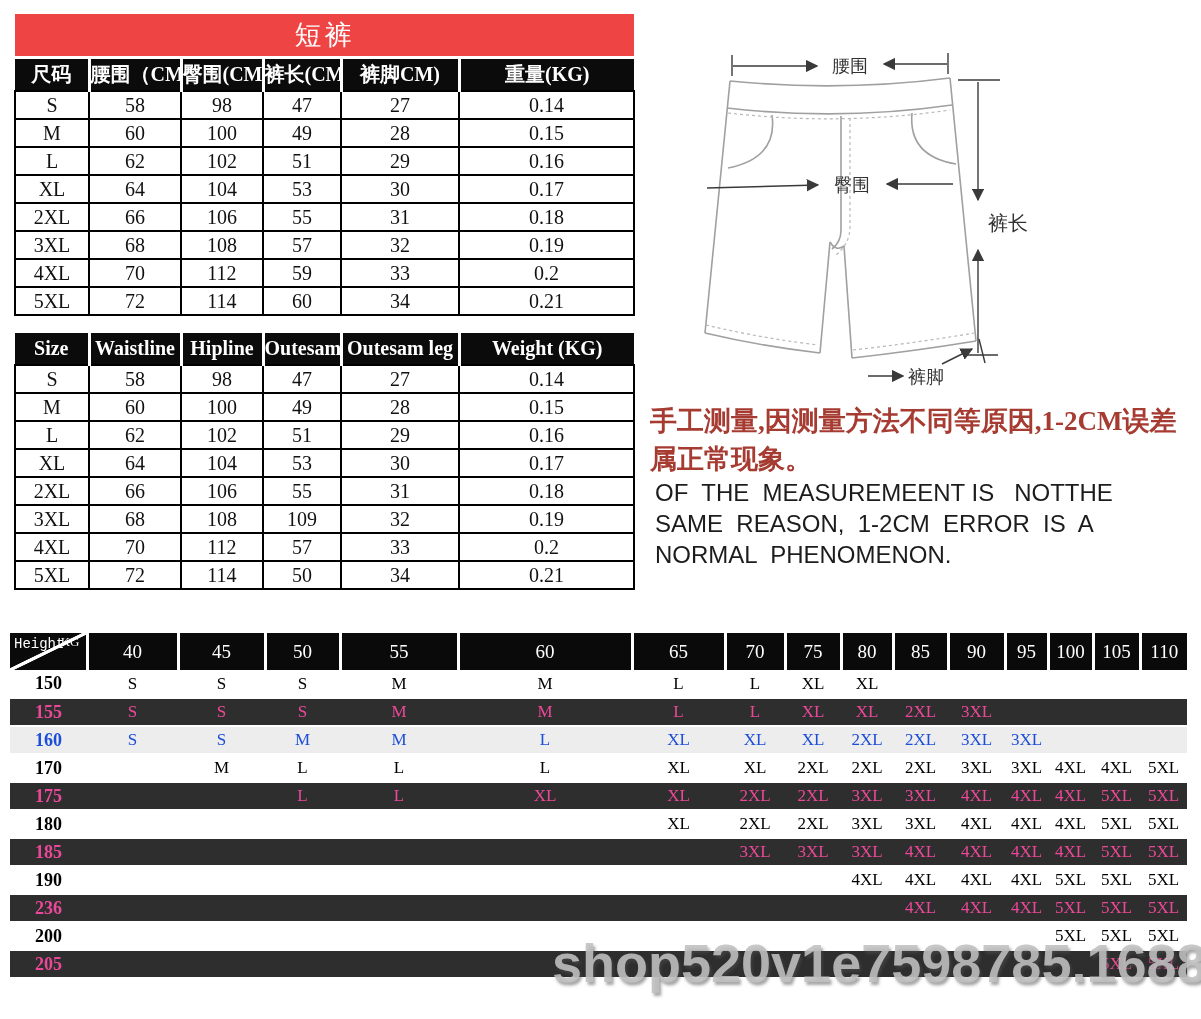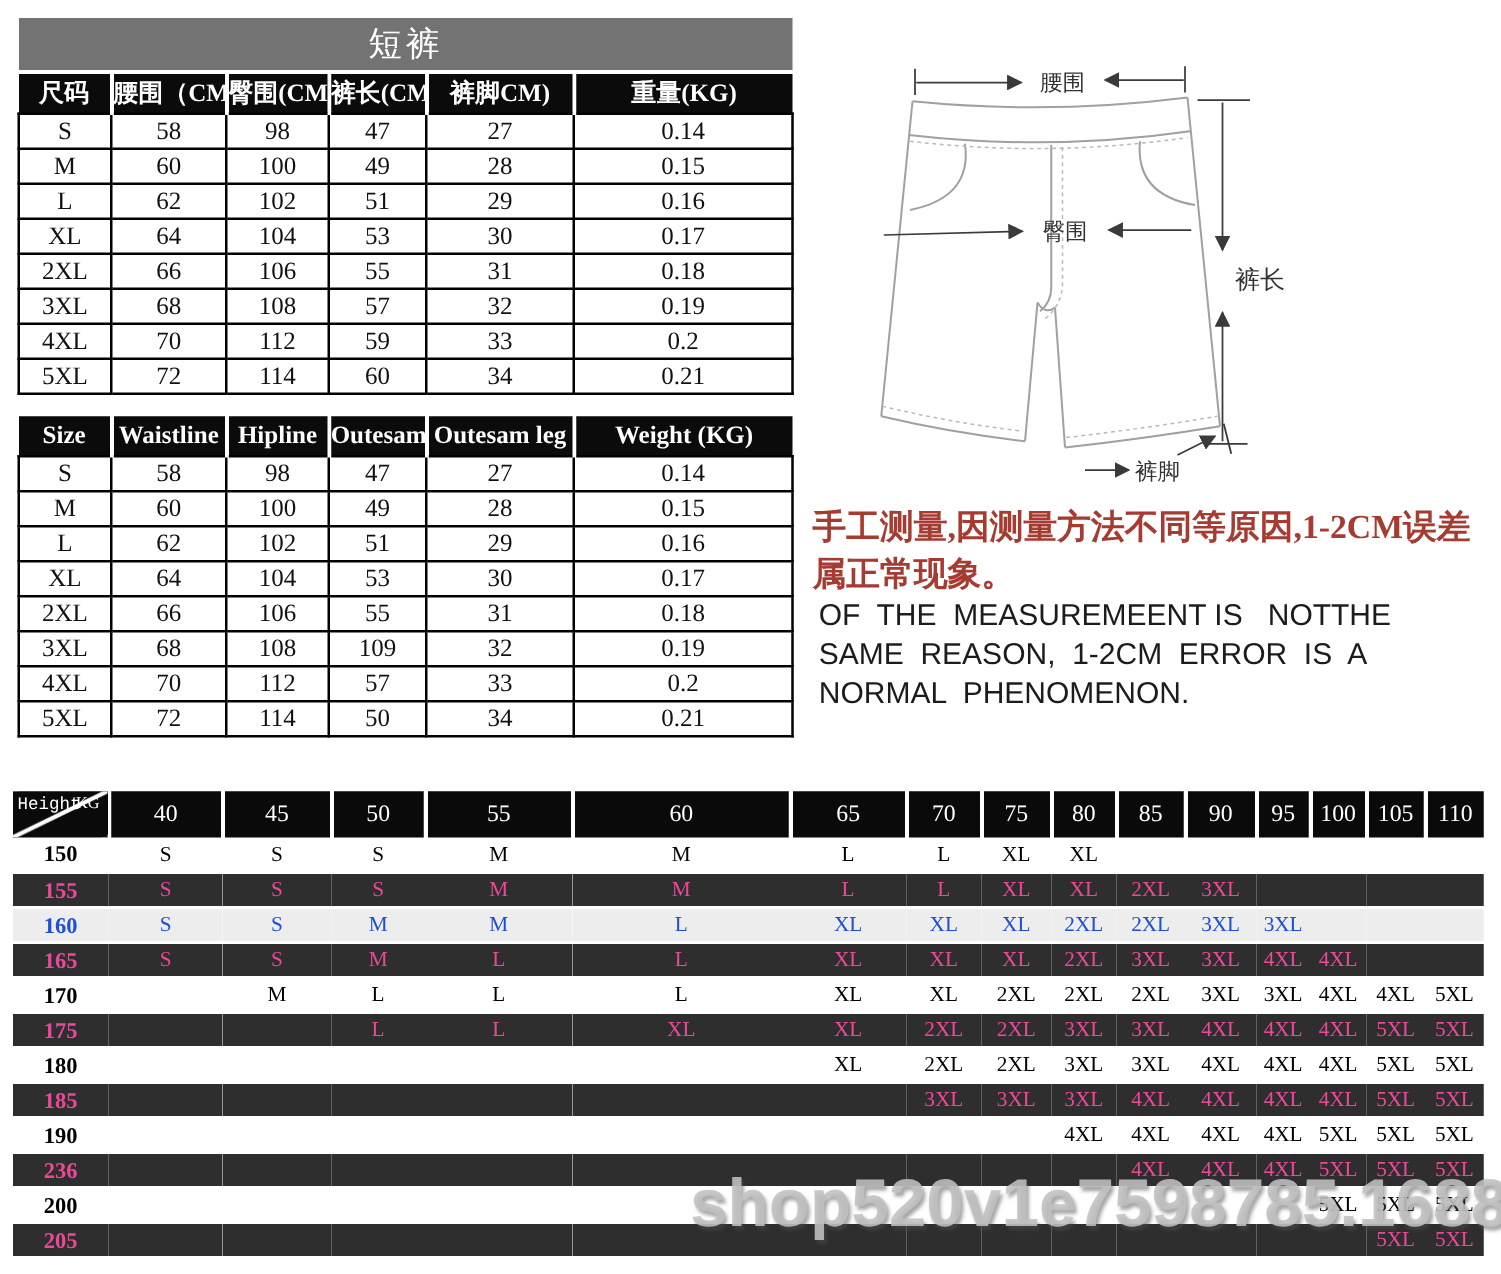--- a/index.html
+++ b/index.html
@@ -2,21 +2,21 @@
 <html><head>
 <meta charset="utf-8">
 <style>
   html,body{margin:0;padding:0;background:#fff;}
   .canvas{position:relative;width:1201px;height:1019px;background:#ffffff;overflow:hidden;
           font-family:"Liberation Serif","DejaVu Serif",serif;color:#111;}
 
   
   table.mtable{position:absolute;border-collapse:collapse;table-layout:fixed;width:619px;}
   table.mtable th,table.mtable td{padding:0;overflow:hidden;white-space:nowrap;}
-  .mtable .title-cell{background:#737373;color:#fff;font-size:27px;font-weight:normal;
+  .mtable .title-cell{background:#ef4444;color:#fff;font-size:27px;font-weight:normal;
                       text-align:center;letter-spacing:3px;border-bottom:3px solid #fff;}
   #shorts-table .title-cell{height:42px;}
   #trousers-table .title-cell{height:34px;}
   .mtable tr.head th{background:#0b0b0b;color:#fff;font-size:20px;font-weight:bold;
                      height:31px;text-align:center;border-left:3px solid #fff;}
   .mtable tr.head th:first-child{border-left:none;}
   .mtable tbody td{border:2px solid #000;background:#fff;text-align:center;
                    font-size:20px;height:26px;}
 
   
@@ -384,38 +384,20 @@
           <td>XL</td>
           <td>XL</td>
           <td>2XL</td>
           <td>2XL</td>
           <td>3XL</td>
           <td>3XL</td>
           <td></td>
           <td></td>
           <td></td>
         </tr>
-        <tr class="dark">
-          <th>165</th>
-          <td>S</td>
-          <td>S</td>
-          <td>M</td>
-          <td>L</td>
-          <td>L</td>
-          <td>XL</td>
-          <td>XL</td>
-          <td>XL</td>
-          <td>2XL</td>
-          <td>3XL</td>
-          <td>3XL</td>
-          <td>4XL</td>
-          <td>4XL</td>
-          <td></td>
-          <td></td>
-        </tr>
         <tr class="light">
           <th>170</th>
           <td></td>
           <td>M</td>
           <td>L</td>
           <td>L</td>
           <td>L</td>
           <td>XL</td>
           <td>XL</td>
           <td>2XL</td>

